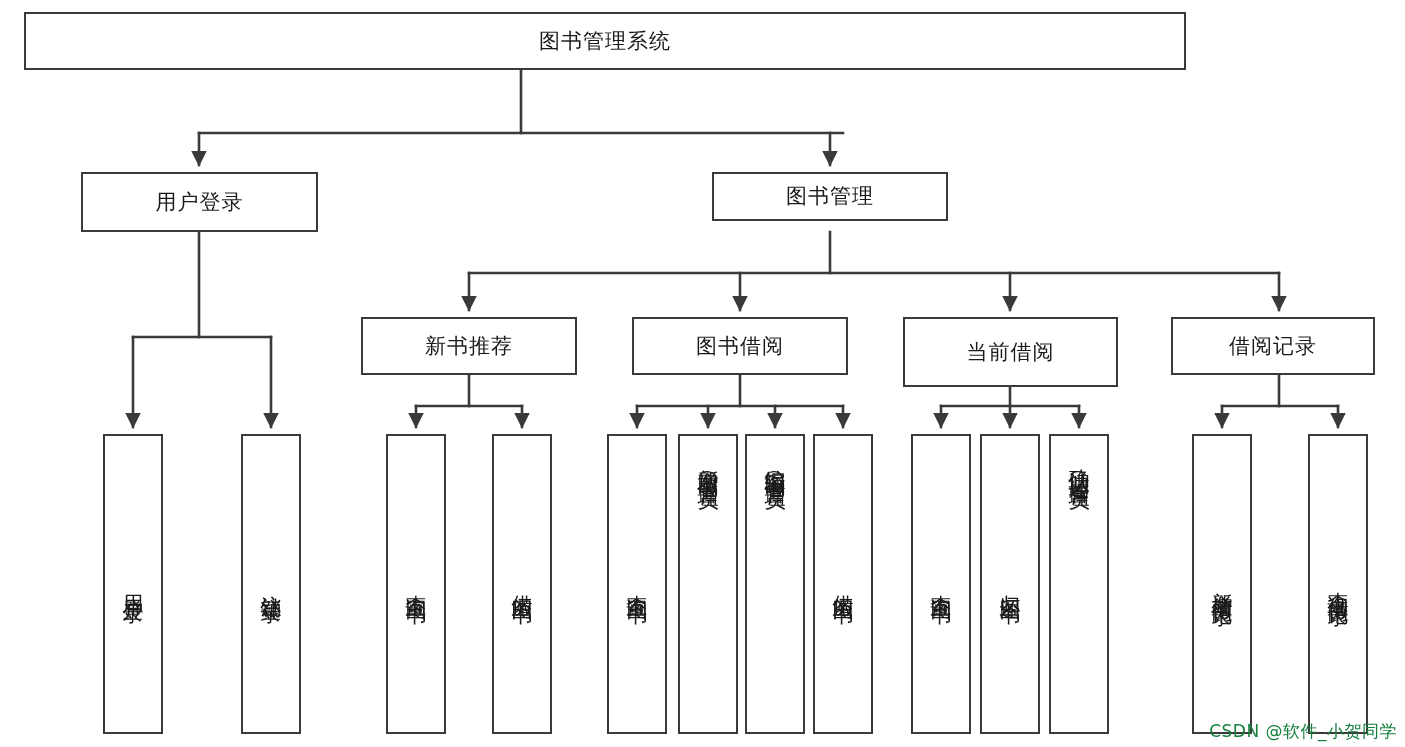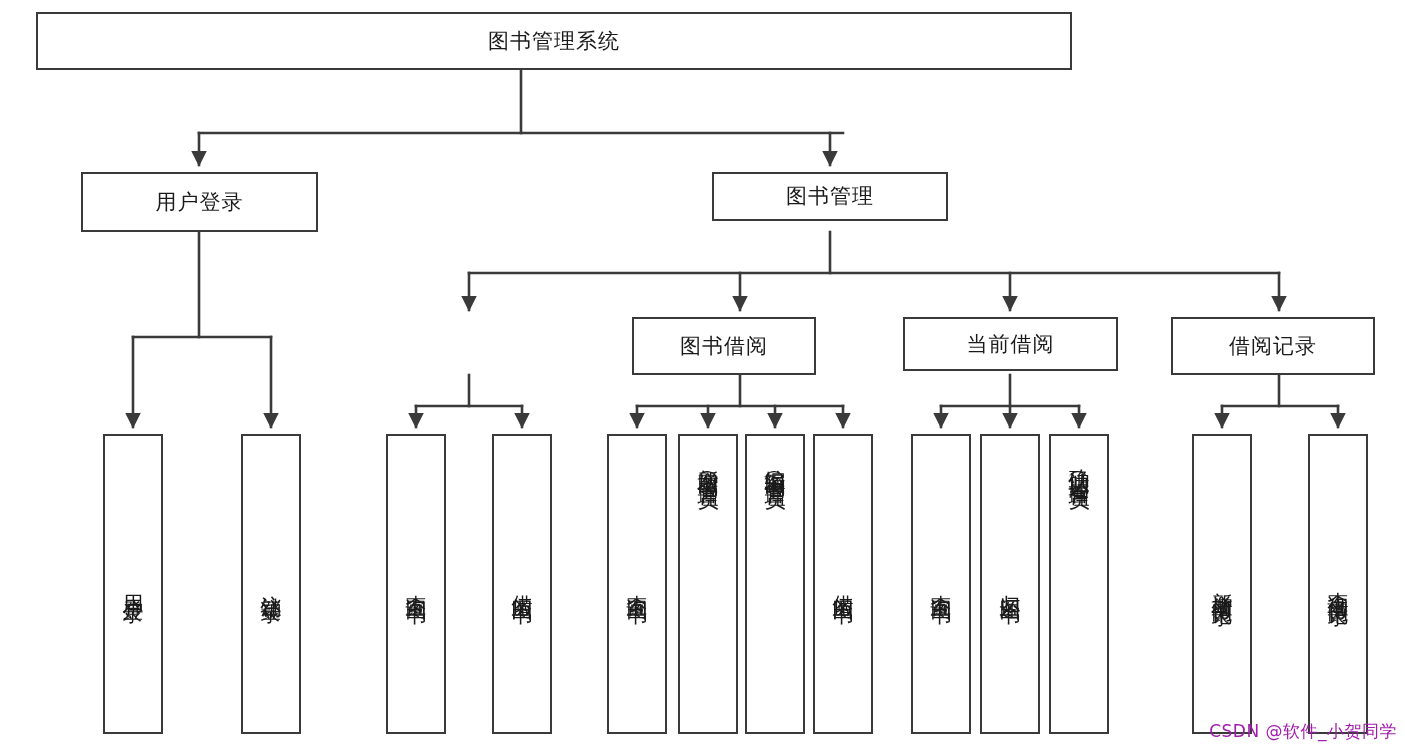--- a/index.html
+++ b/index.html
@@ -54,21 +54,21 @@
   }
   .node.vert.center{
     align-items:center;
     padding-top:0;
   }
   #watermark{
     position:absolute;
     right:8px;
     bottom:4px;
     font-size:17px;
-    color:#a21caf;
+    color:#15803d;
     letter-spacing:0.5px;
     z-index:5;
     white-space:nowrap;
     font-family:"DejaVu Sans","Liberation Sans",sans-serif;
   }
 </style>
 </head>
 <body>
 
 <div id="diagram">
@@ -119,38 +119,41 @@
       <path d="M 1079 406 L 1079 427" marker-end="url(#arrow)"></path>
 
       <path d="M 1279 375 L 1279 406"></path>
       <path d="M 1222 406 L 1338 406"></path>
       <path d="M 1222 406 L 1222 427" marker-end="url(#arrow)"></path>
       <path d="M 1338 406 L 1338 427" marker-end="url(#arrow)"></path>
 
     </g>
   </svg>
 
-  <div class="node" style="left:36px; top:12px; width:1036px; height:58px;">
+  <div class="node" style="left:24px; top:12px; width:1162px; height:58px;">
     <span class="label">图书管理系统</span>
   </div>
 
   <div class="node" style="left:81px; top:172px; width:237px; height:60px;">
     <span class="label">用户登录</span>
   </div>
 
   <div class="node" style="left:712px; top:172px; width:236px; height:49px;">
     <span class="label">图书管理</span>
   </div>
 
-
-  <div class="node" style="left:632px; top:317px; width:184px; height:58px;">
+  <div class="node" style="left:361px; top:317px; width:216px; height:58px;">
+    <span class="label">新书推荐</span>
+  </div>
+
+  <div class="node" style="left:632px; top:317px; width:216px; height:58px;">
     <span class="label">图书借阅</span>
   </div>
 
-  <div class="node" style="left:903px; top:317px; width:215px; height:54px;justify-content:center;">
+  <div class="node" style="left:903px; top:317px; width:215px; height:70px;justify-content:center;">
     <span class="label">当前借阅</span>
   </div>
 
   <div class="node" style="left:1171px; top:317px; width:204px; height:58px;">
     <span class="label">借阅记录</span>
   </div>
 
   <div class="node vert center" style="left:103px; top:434px; width:60px; height:300px;">
     <span class="label">用户登录</span>
   </div>

